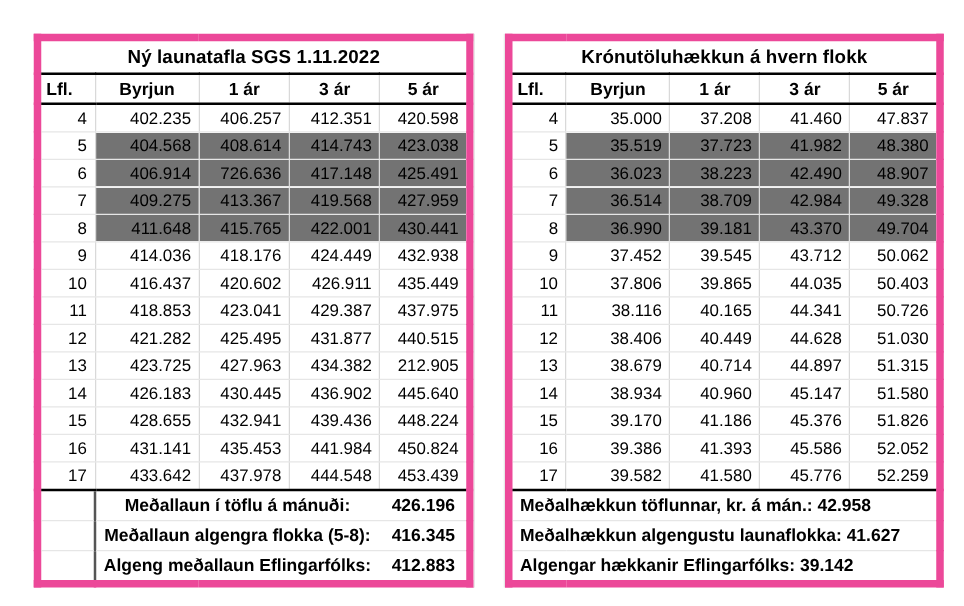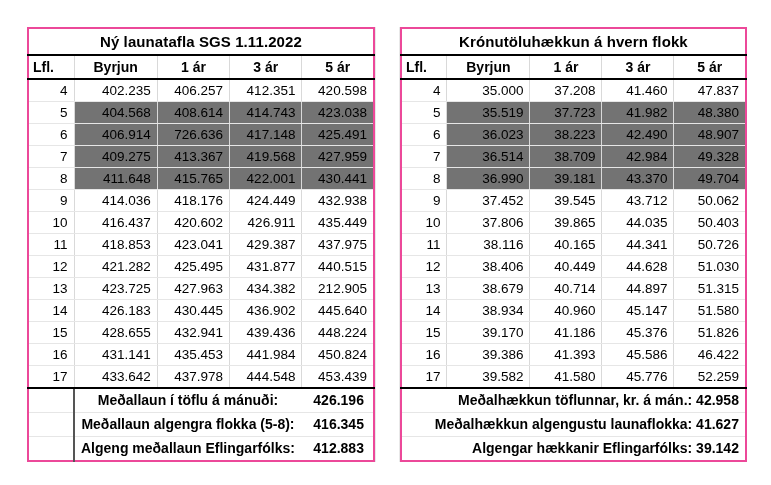--- a/index.html
+++ b/index.html
@@ -40,21 +40,21 @@
     background: #ffffff;
     border-right: 1px solid #e8e8e8;
     border-left: 1px solid #e8e8e8;
     box-sizing: border-box;
   }
 
   table.salary {
     border-collapse: collapse;
     table-layout: fixed;
     background: #ffffff;
-    border: 2px solid #ec4899;
+    border: 6px solid #ec4899;
     padding-left: 12px;
   }
 
   table.salary col.c-lfl   { width: 46px; }
   table.salary col.c-byr   { width: 83px; }
   table.salary col.c-y1    { width: 72px; }
   table.salary col.c-y3    { width: 72px; }
   table.salary col.c-y5    { width: 72px; }
 
   table.salary td, table.salary th {
@@ -134,21 +134,21 @@
   tr.sum-row td.sum-label {
     text-align: center;
     padding-right: 7px;
   }
   tr.sum-row td.sum-value {
     text-align: right;
     padding-right: 9px;
   }
   
   tr.sum-row td.sum-full {
-    text-align: right;
+    text-align: left;
     padding: 0 6px;
   }
   tr.sum-last td { border-bottom: none; }
 </style>
 </head>
 <body>
 
 <div class="sheet">
   <div class="tables-wrap">
 
@@ -391,21 +391,21 @@
           <td class="num">39.170</td>
           <td class="num">41.186</td>
           <td class="num">45.376</td>
           <td class="num">51.826</td>
         </tr>
         <tr>
           <td class="lfl">16</td>
           <td class="num">39.386</td>
           <td class="num">41.393</td>
           <td class="num">45.586</td>
-          <td class="num">46.422</td>
+          <td class="num">52.052</td>
         </tr>
         <tr class="last-data">
           <td class="lfl">17</td>
           <td class="num">39.582</td>
           <td class="num">41.580</td>
           <td class="num">45.776</td>
           <td class="num bold">52.259</td>
         </tr>
 
         <tr class="sum-row">

